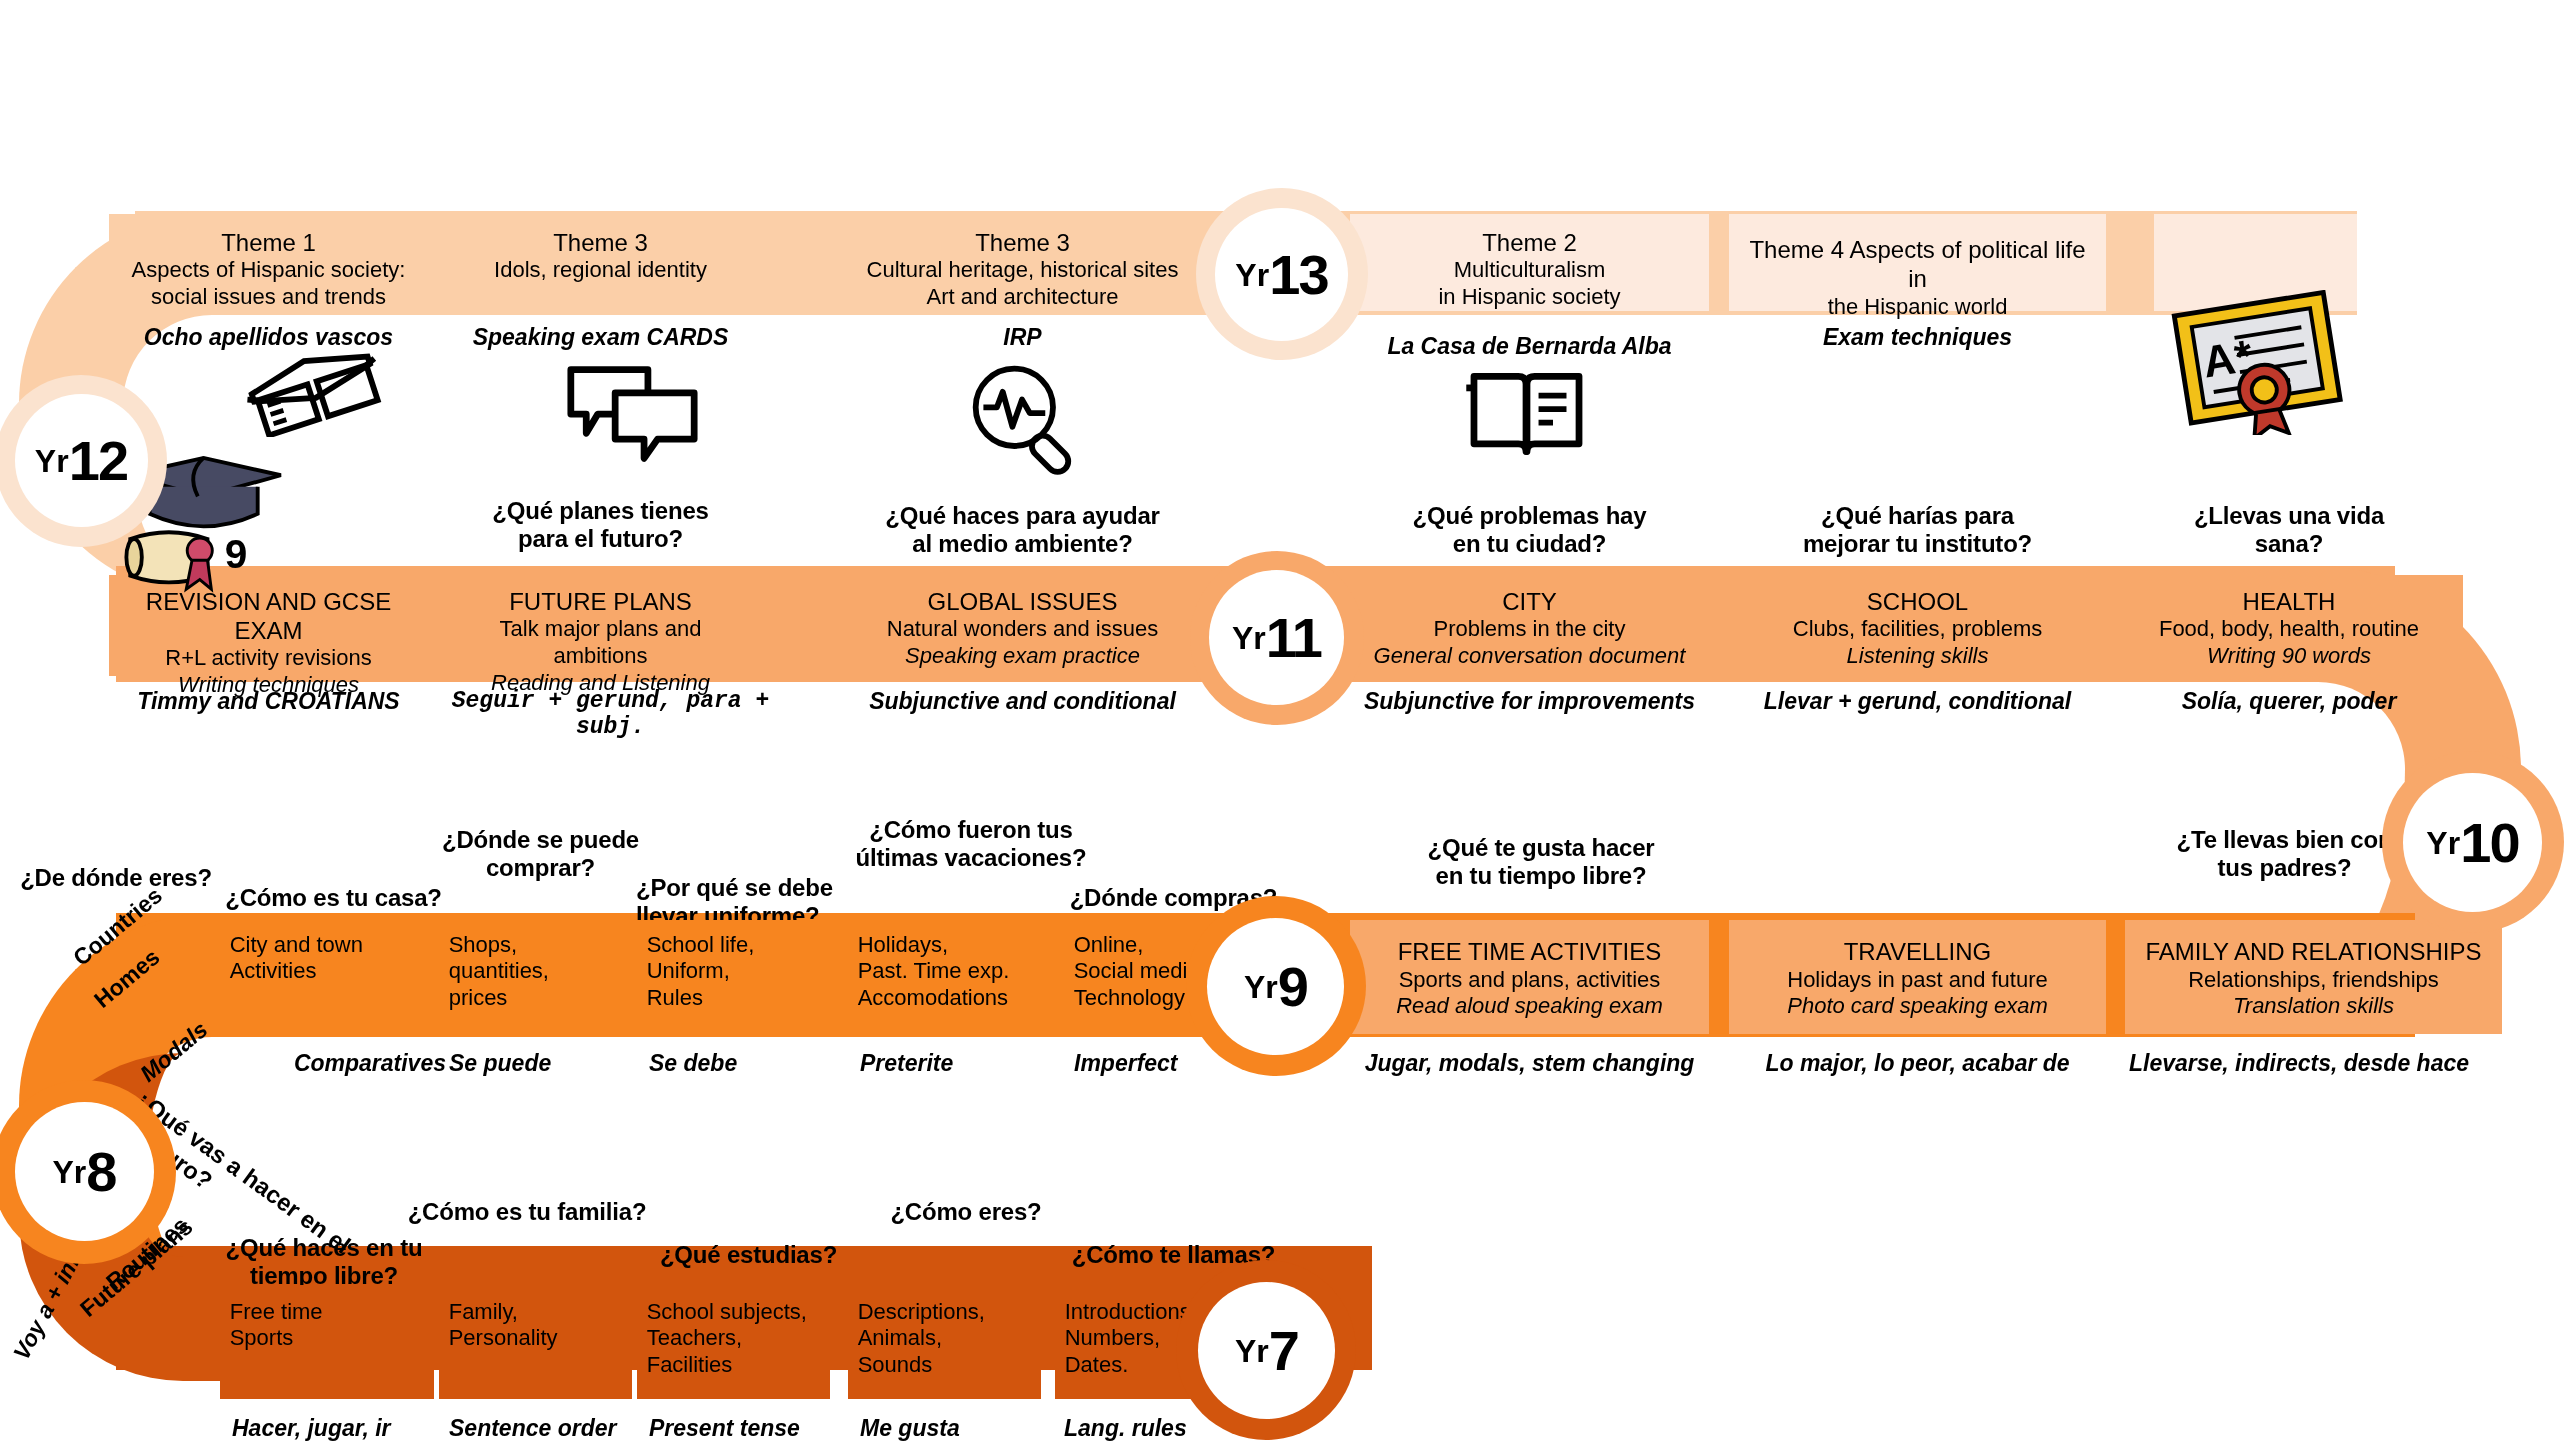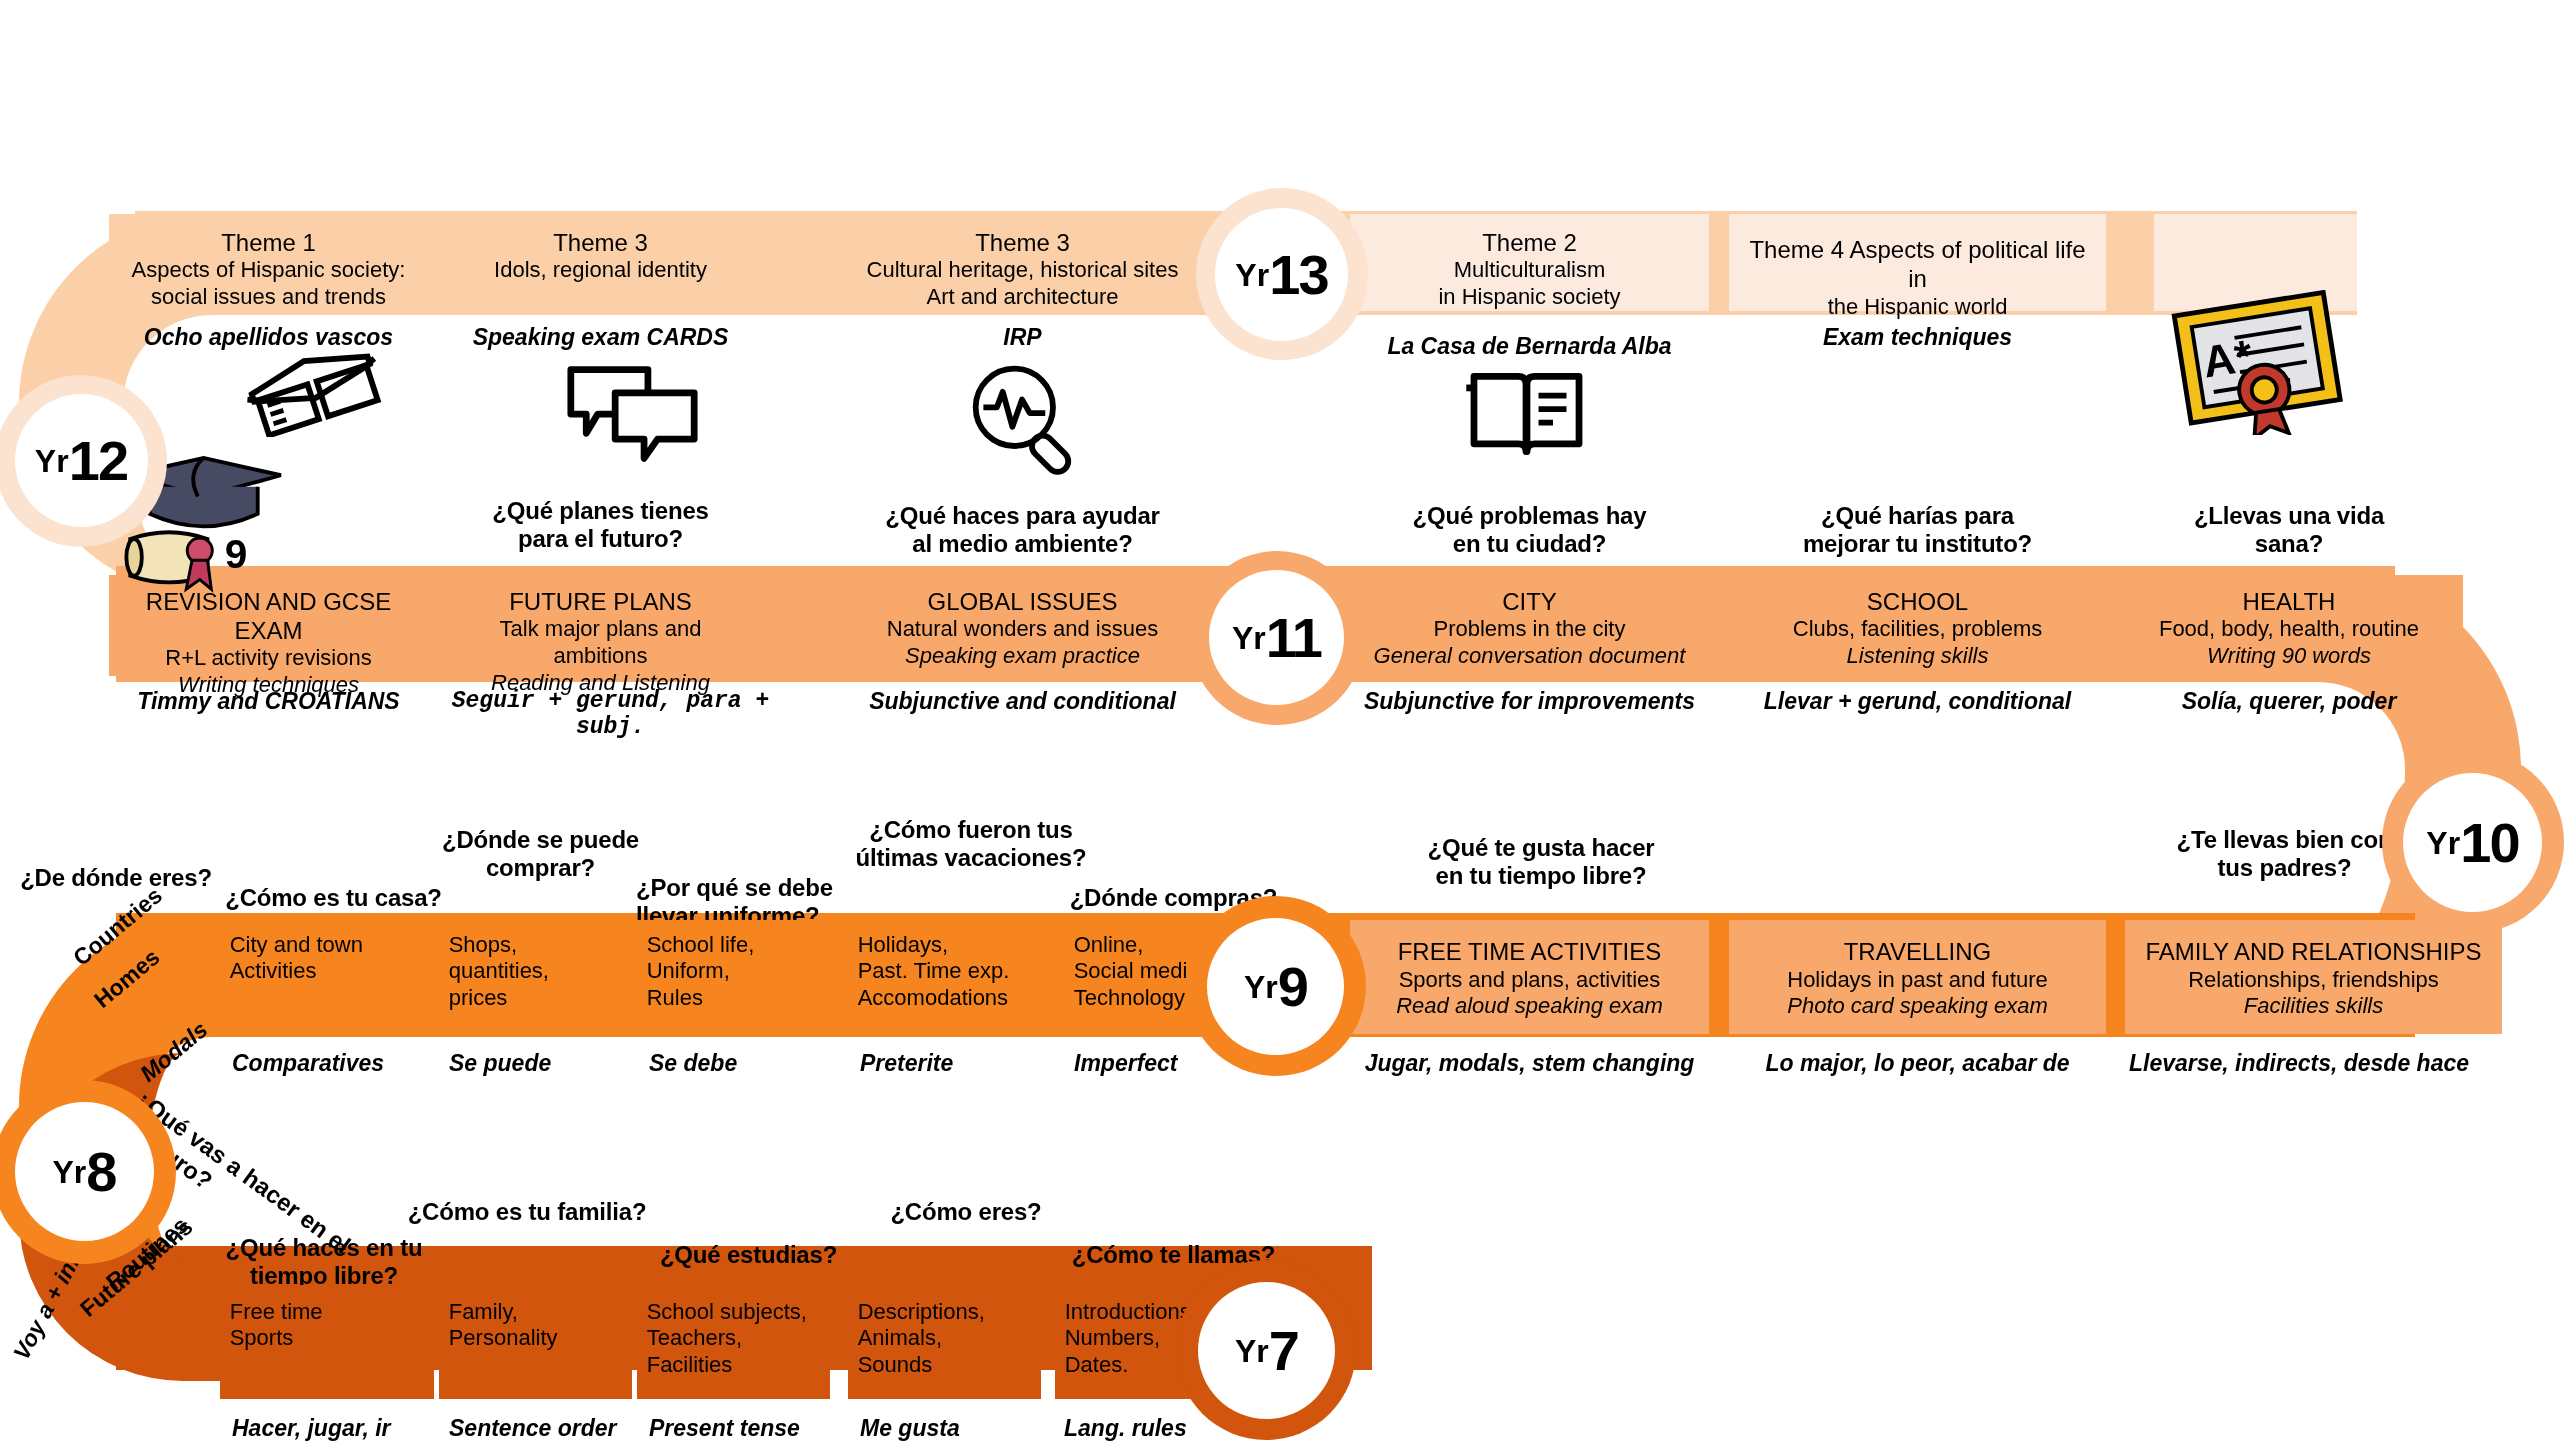--- a/index.html
+++ b/index.html
@@ -239,21 +239,21 @@
   <div class="qlabel" style="left:410px;top:826px;width:261px;">¿Dónde se puede<br>comprar?</div>
   <div class="qlabel" style="left:636px;top:874px;width:261px;text-align:left;">¿Por qué se debe<br>llevar uniforme?</div>
   <div class="qlabel" style="left:831px;top:816px;width:280px;">¿Cómo fueron tus<br>últimas vacaciones?</div>
   <div class="qlabel" style="left:1053px;top:884px;width:241px;">¿Dónde compras?</div>
   <div class="qlabel" style="left:1372px;top:826px;width:338px;margin-top:8px;">¿Qué te gusta hacer<br>en tu tiempo libre?</div>
   <div class="qlabel" style="left:2135px;top:826px;width:299px;">¿Te llevas bien con<br>tus padres?</div>
 
   <div class="cell bg-r3 left" style="left:220px;top:920px;width:214px;height:114px;padding-top:11.6px;">
     <div class="t2">City and town<br>Activities</div>
   </div>
-  <div class="gram left" style="left:232px;top:1050px;width:214px;">Comparatives</div>
+  <div class="gram left" style="left:232px;top:1050px;width:214px;text-align:right;">Comparatives</div>
 
   <div class="cell bg-r3 left" style="left:439px;top:920px;width:193px;height:114px;padding-top:11.6px;">
     <div class="t2">Shops,<br>quantities,<br>prices</div>
   </div>
   <div class="gram left" style="left:449px;top:1050px;width:193px;">Se puede</div>
 
   <div class="cell bg-r3 left" style="left:637px;top:920px;width:193px;height:114px;padding-top:11.6px;">
     <div class="t2">School life,<br>Uniform,<br>Rules</div>
   </div>
   <div class="gram left" style="left:649px;top:1050px;width:193px;">Se debe</div>
@@ -278,21 +278,21 @@
   <div class="cell bg-r2" style="left:1729px;top:920px;width:377px;height:114px;padding-top:17.4px;">
     <div class="t1">TRAVELLING</div>
     <div class="t2">Holidays in past and future</div>
     <div class="t3">Photo card speaking exam</div>
   </div>
   <div class="gram" style="left:1729px;top:1050px;width:377px;">Lo major, lo peor, acabar de</div>
 
   <div class="cell bg-r2" style="left:2125px;top:920px;width:377px;height:114px;padding-top:17.4px;">
     <div class="t1">FAMILY AND RELATIONSHIPS</div>
     <div class="t2">Relationships, friendships</div>
-    <div class="t3">Facilities skills</div>
+    <div class="t3">Translation skills</div>
   </div>
   <div class="gram" style="left:2106px;top:1050px;width:386px;">Llevarse, indirects, desde hace</div>
 
   <div class="rot" style="left:68px;top:951px;transform:rotate(-40deg);">Countries</div>
   <div class="rot" style="left:89px;top:993px;transform:rotate(-40deg);">Homes</div>
   <div class="rot ital" style="left:135px;top:1067px;transform:rotate(-40deg);">Modals</div>
 
   <div class="rot" style="left:145px;top:1084px;transform:rotate(36deg);font-size:24px;font-weight:bold;">¿Qué vas a hacer en el<br>el futuro?</div>
 
   <div class="qlabel" style="left:184px;top:1234px;width:280px;">¿Qué haces en tu<br>tiempo libre?</div>

